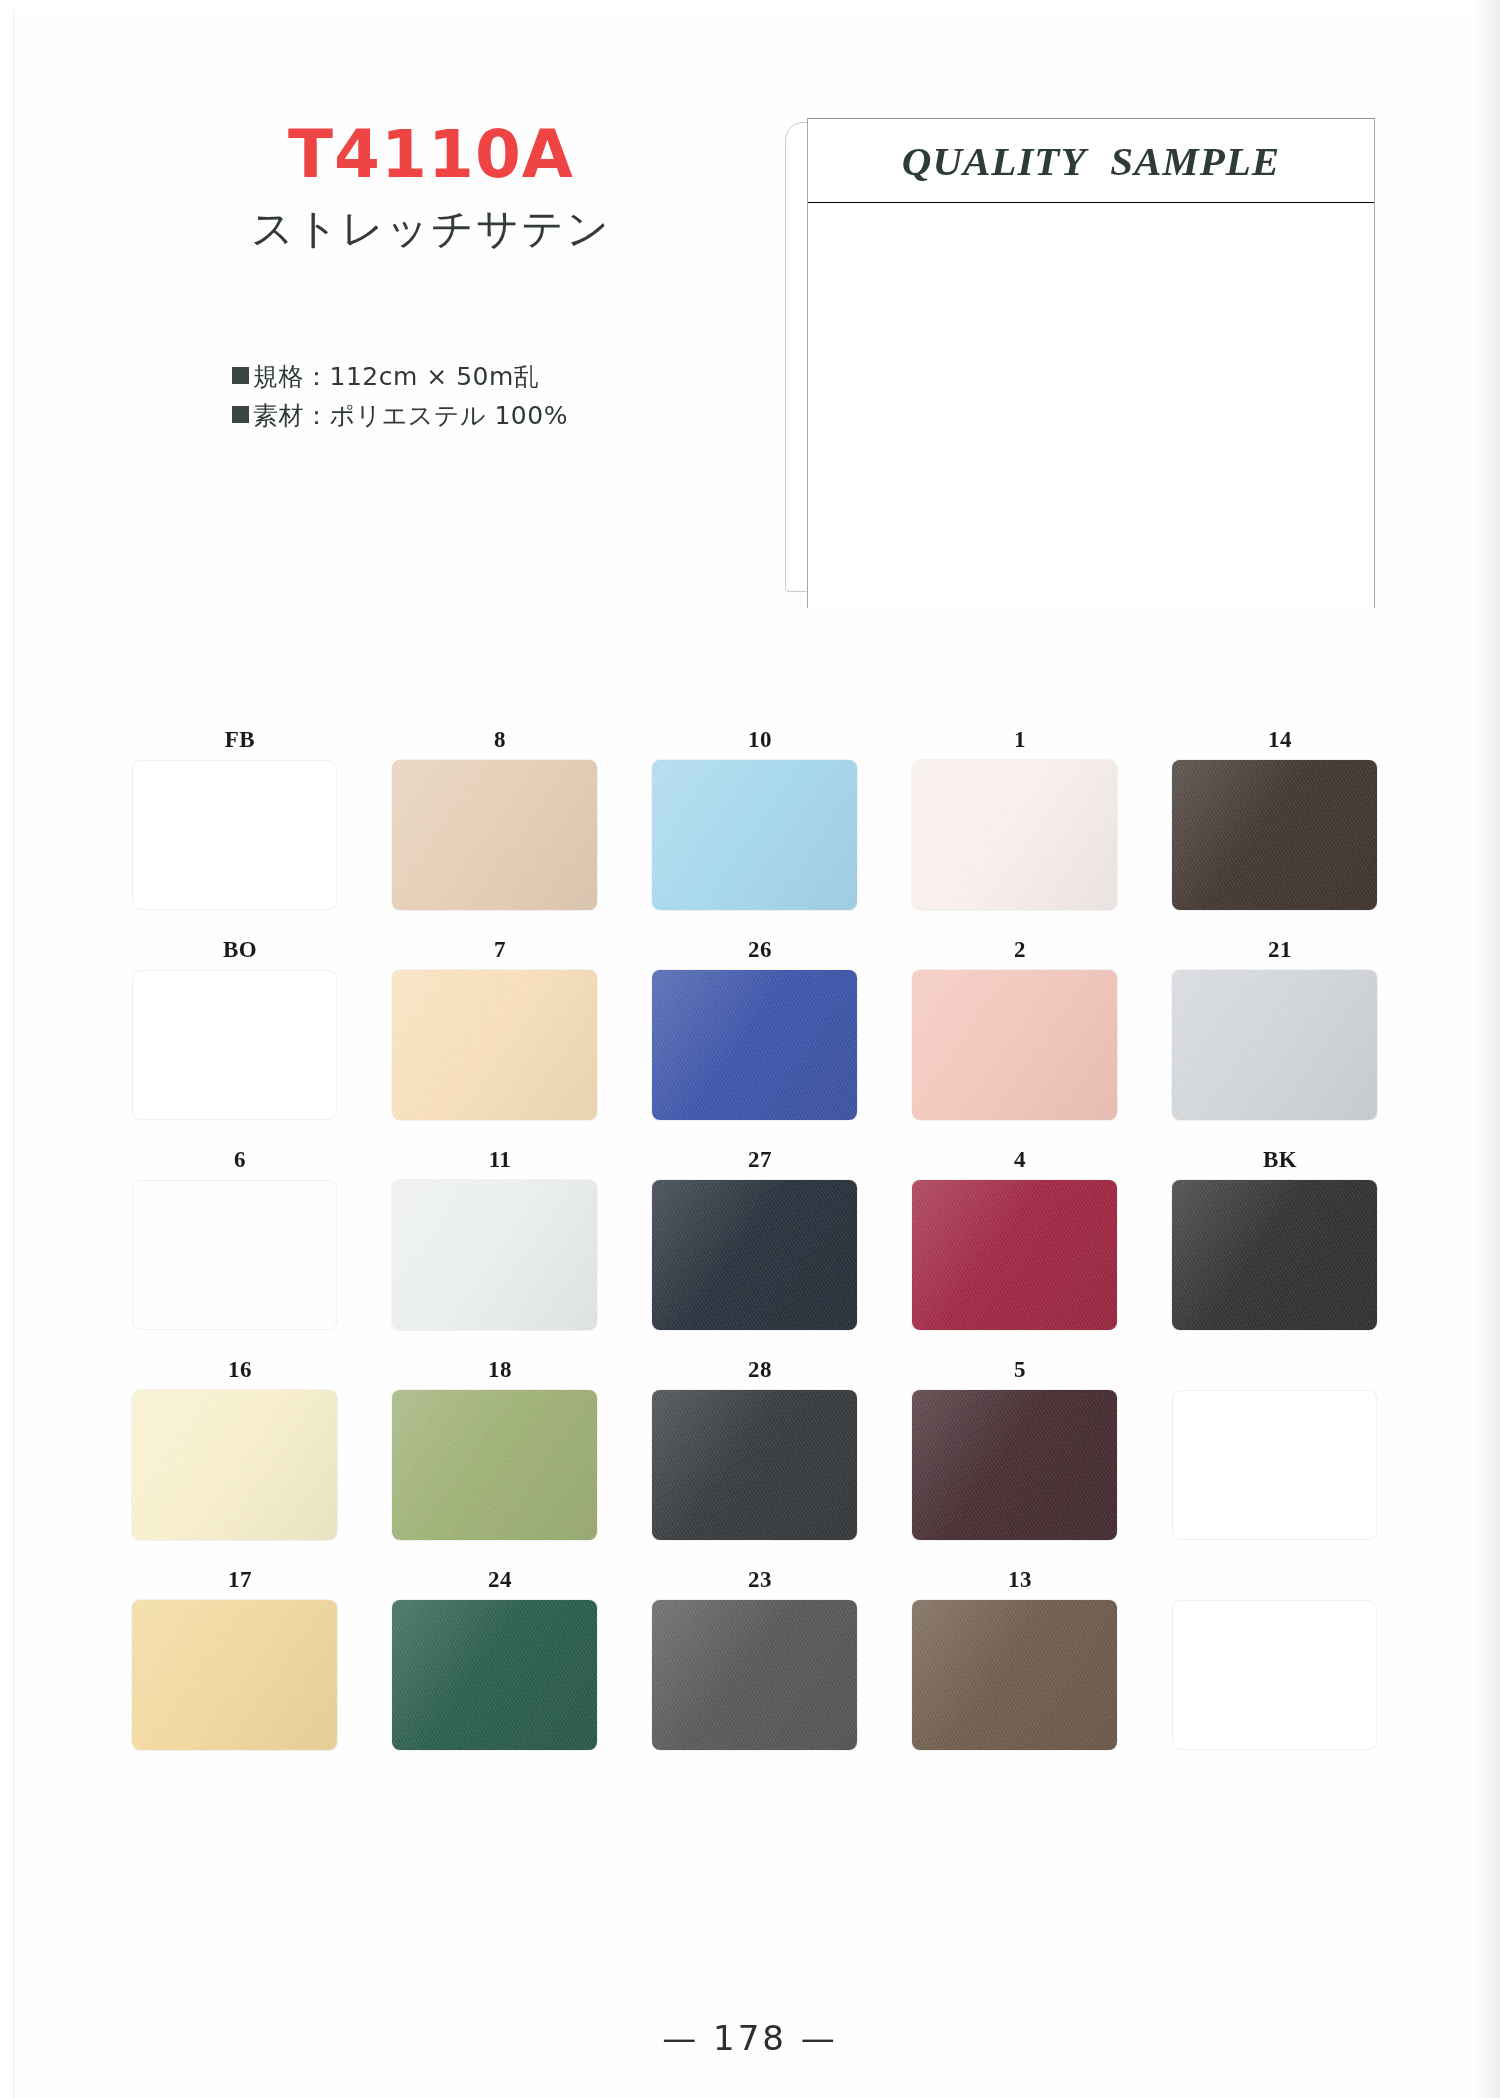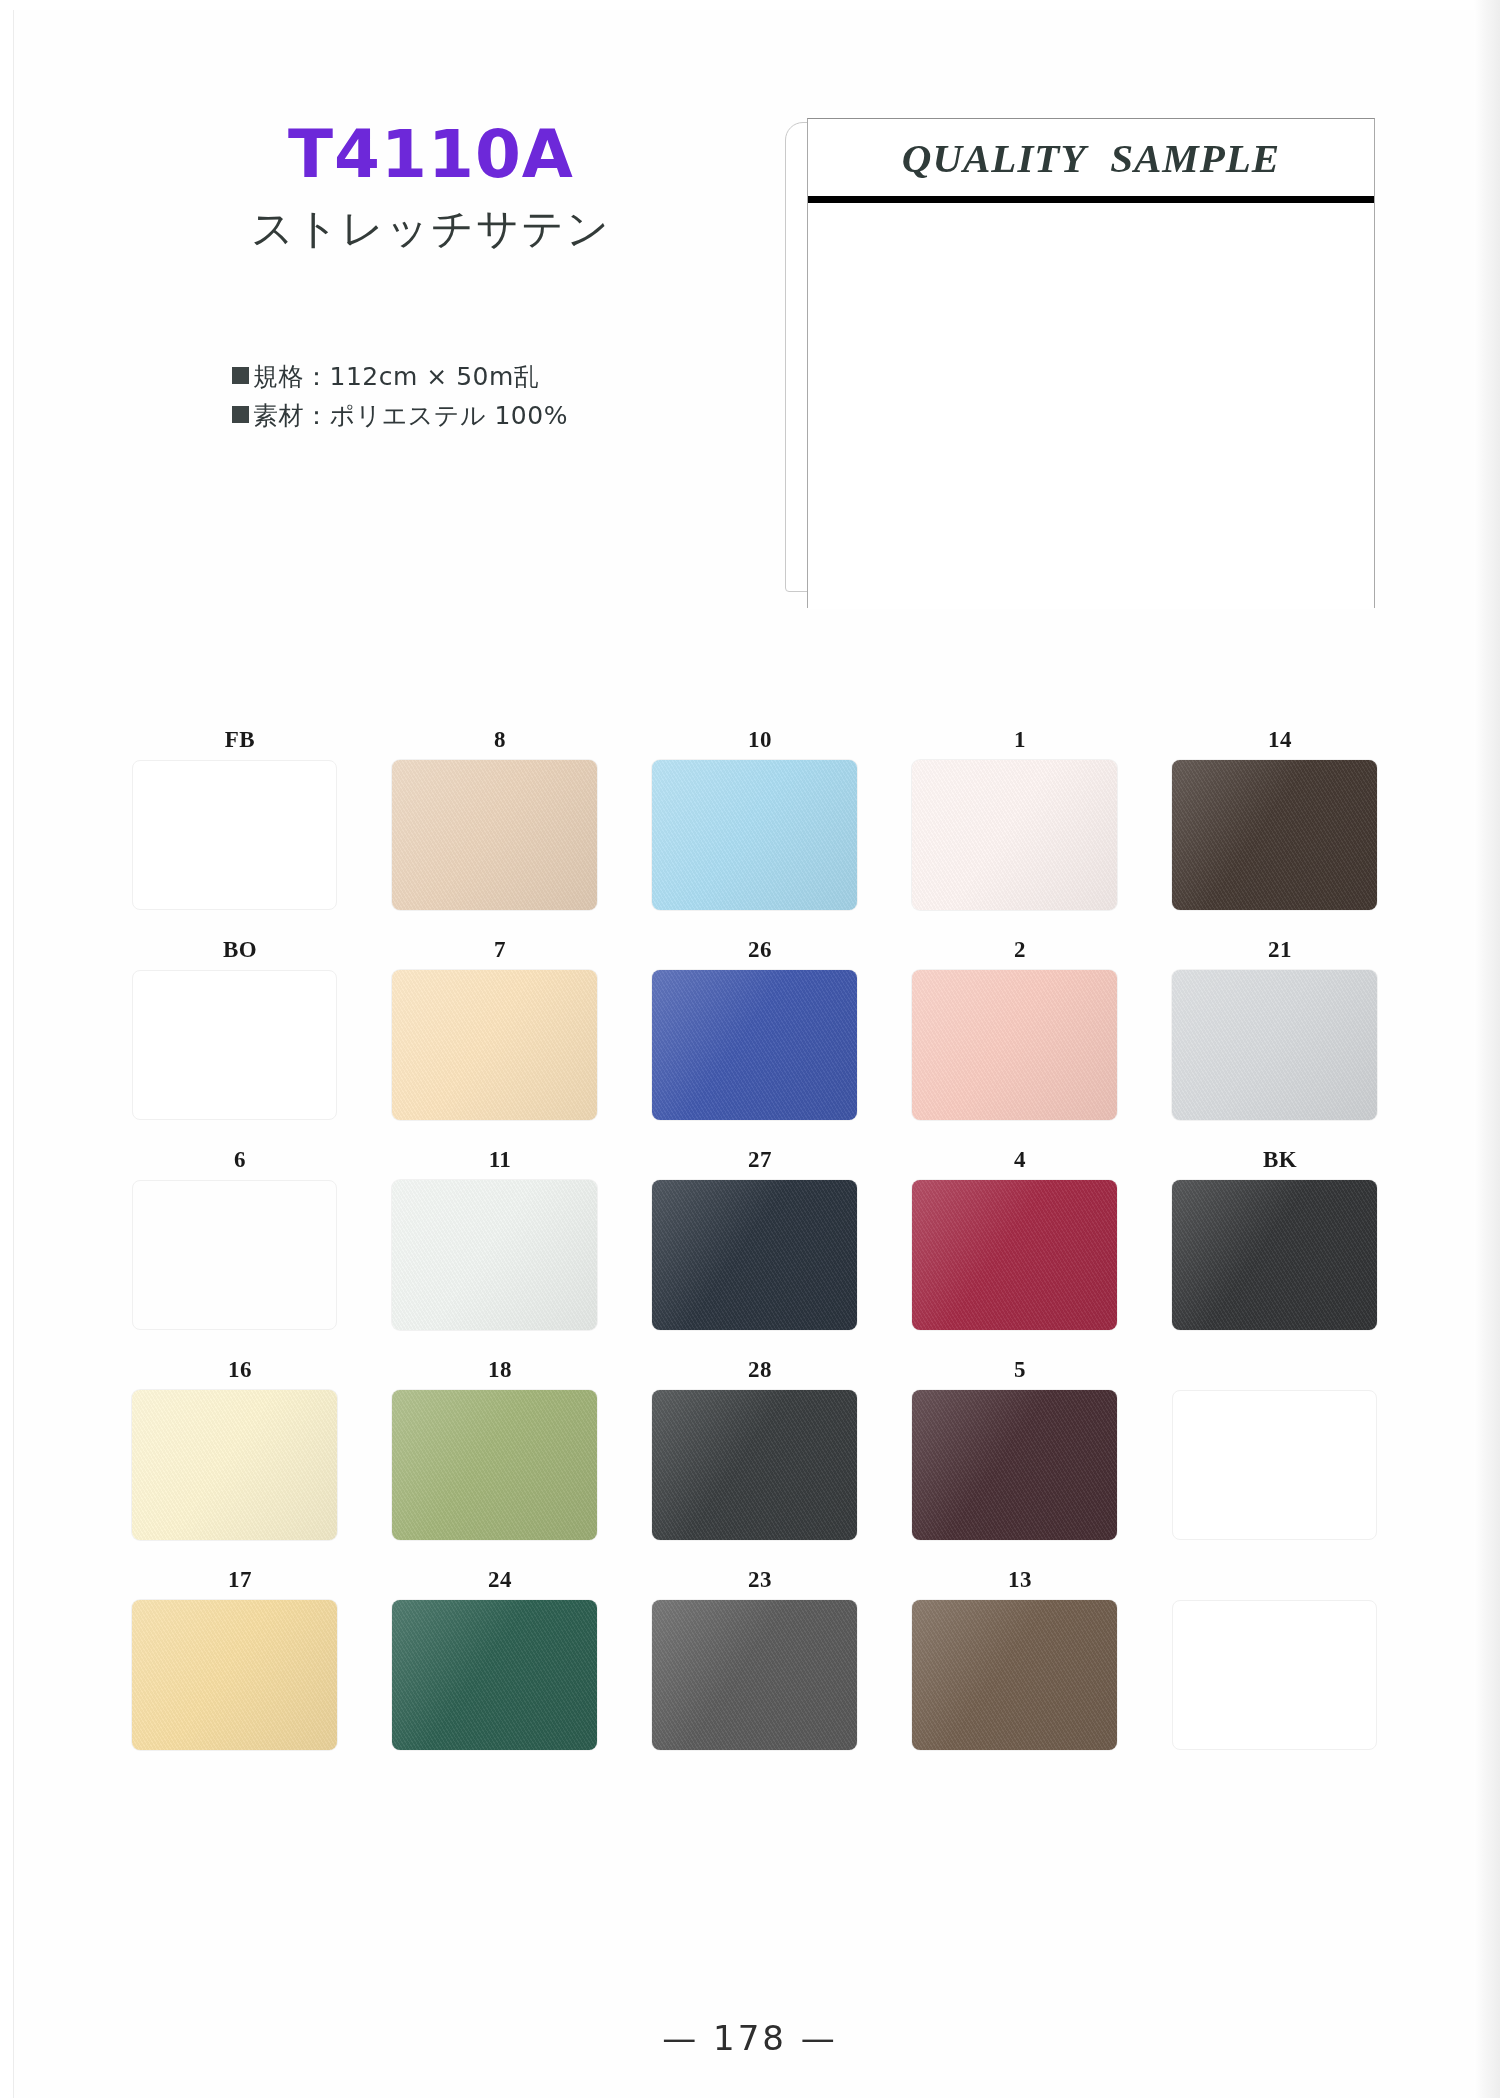--- a/index.html
+++ b/index.html
@@ -24,21 +24,21 @@
 
   
   .header { position:absolute; left:0; top:0; width:100%; height:680px; }
 
   .title-block { position:absolute; left:196px; top:120px; width:470px; text-align:center; }
   .fabric-code {
     font-family:"DejaVu Sans", sans-serif;
     font-weight:bold;
     font-size:66px;
     letter-spacing:1px;
-    color:#6d28d9;
+    color:#ef4444;
     line-height:1.05;
   }
   .fabric-name {
     font-family:"DejaVu Sans", sans-serif;
     font-size:42px;
     letter-spacing:2px;
     color:#333b39;
     margin-top:12px;
   }
 
@@ -65,21 +65,21 @@
     background:#fff;
   }
   .qs-sheet {
     position:absolute; left:22px; top:-4px; width:568px; height:490px;
     border:1px solid #a9a9a9;
     border-top:1px solid #8f8f8f;
     background:#fff;
   }
   .qs-band {
     position:absolute; left:0; top:0; width:100%; height:84px;
-    border-bottom:7px solid #000000;
+    border-bottom:1px solid #000000;
     display:flex; align-items:center; justify-content:center;
   }
   .qs-title {
     font-family:"Liberation Serif", serif;
     font-style:italic;
     font-weight:bold;
     font-size:41px;
     letter-spacing:1px;
     color:#2f3b39;
     word-spacing:14px;

